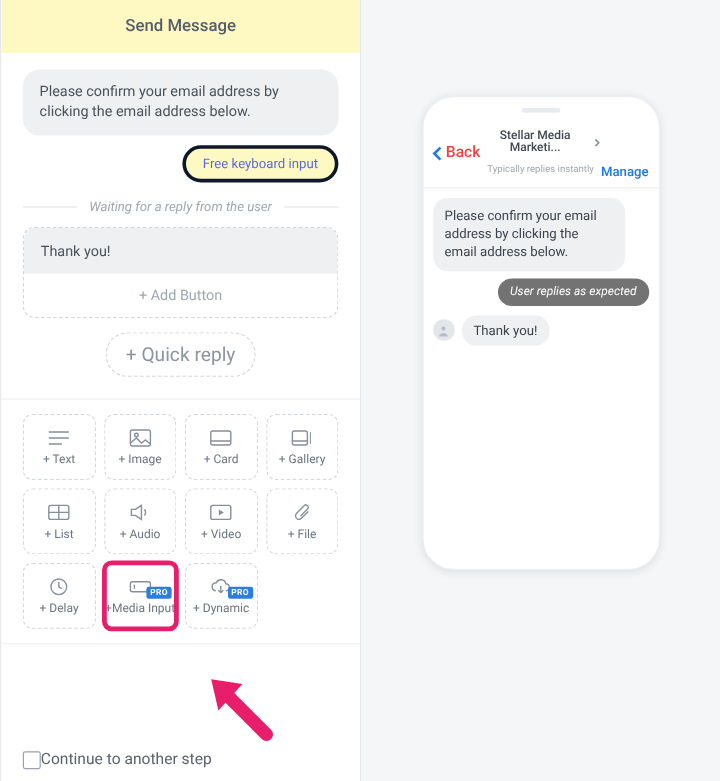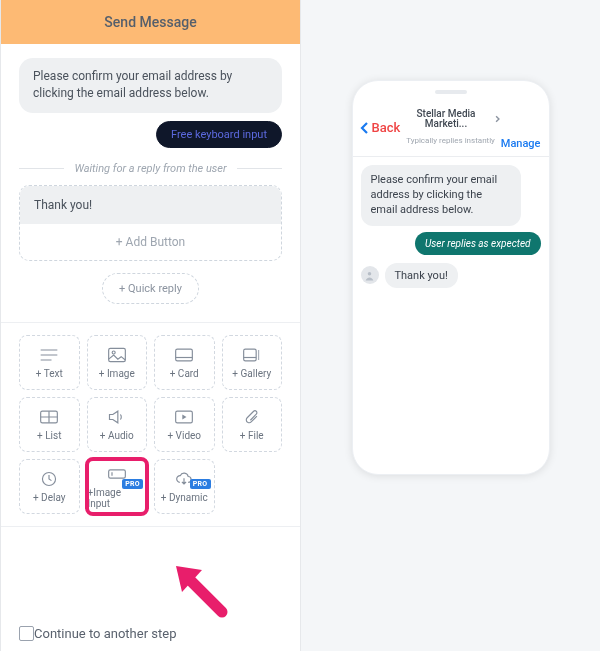--- a/index.html
+++ b/index.html
@@ -15,21 +15,21 @@
   .left-panel {
     width: 301px;
     background: #ffffff;
     border-right: 1px solid #e6e8eb;
     border-left: 1px solid #e6e8eb;
     display: flex;
     flex-direction: column;
     overflow: hidden;
   }
   .panel-header {
-    background: #fdba74;
+    background: #fef9c3;
     color: #555f6b;
     text-align: center;
     font-size: 14px;
     padding: 14px 0;
     font-weight: 500;
   }
   .panel-body {
     padding: 14px 18px 4px 18px;
     flex: 1;
     overflow-y: auto;
@@ -40,26 +40,26 @@
     padding: 10px 14px;
     font-size: 12px;
     color: #4a525c;
     line-height: 1.45;
     display: inline-block;
     max-width: 100%;
   }
   .pill-row { text-align: right; margin-top: 8px; }
   .pill {
     display: inline-block;
-    border: 1px solid #0f172a;
+    border: 3px solid #0f172a;
     color: #5b69de;
     border-radius: 18px;
     padding: 6px 14px;
     font-size: 11px;
-    background: #0f172a;
+    background: #fef9c3;
   }
   .sep-line {
     display: flex;
     align-items: center;
     margin: 14px 0 10px 0;
     color: #9ea6b0;
     font-size: 11px;
     font-style: italic;
   }
   .sep-line::before, .sep-line::after {
@@ -86,21 +86,21 @@
     font-size: 12px;
     padding: 11px 0;
   }
   .quick-reply-wrap { text-align: center; margin: 12px 0 18px 0; }
   .quick-reply {
     display: inline-block;
     border: 1px dashed #cfd6de;
     border-radius: 18px;
     padding: 8px 16px;
     color: #8c94a0;
-    font-size: 11px;
+    font-size: 16px;
   }
   .block-group { border-top: 1px solid #edeff2; border-bottom: 1px solid #edeff2; margin: 0 -18px; padding: 12px 18px; }
   .block-grid {
     display: grid;
     grid-template-columns: repeat(4, 1fr);
     gap: 7px;
   }
   .block-item {
     border: 1px dashed #d2d8e0;
     border-radius: 8px;
@@ -202,21 +202,21 @@
   }
   .phone-title .t1 svg { width:8px; height:8px; stroke:#8c94a0; fill:none; stroke-width:2; }
   .phone-title .t2 { font-size: 8px; color:#a0a7b0; }
   .phone-manage { color:#1a7af0; font-size: 11px; font-weight:500;margin-top:32px; }
   .phone-body { flex:1; padding: 8px; font-size: 11px; }
   .chat-left {
     background:#eef0f2; border-radius:12px; padding:8px 10px; color:#3c434d;
     max-width: 160px; line-height:1.35; margin-bottom:6px;
   }
   .chat-right {
-    background:#0f766e; color:#fff; border-radius:12px; padding:6px 10px;
+    background:#737373; color:#fff; border-radius:12px; padding:6px 10px;
     font-style: italic; float:right; font-size:10px; margin-bottom:6px;
   }
   .clear { clear:both; }
   .chat-left2 {
     display:flex; align-items:center; gap:6px; margin-top:2px;
   }
   .avatar {
     width:18px; height:18px; border-radius:50%; background:#e3e6ea;
     display:flex; align-items:center; justify-content:center;
   }
@@ -356,21 +356,21 @@
         </div>
 
         <div class="block-item highlight">
           <span class="pro-badge">PRO</span>
           <span class="icon">
             <svg viewBox="0 0 24 20">
                   <rect x="2" y="5" width="20" height="10" rx="2"></rect>
                   <path d="M6 8v4"></path>
                 </svg>
           </span>
-          <span class="lbl">+Image Input</span>
+          <span class="lbl">+Media Input</span>
         </div>
 
         <div class="block-item">
           <span class="pro-badge">PRO</span>
           <span class="icon">
             <svg viewBox="0 0 24 20">
                   <path d="M7 14a4 4 0 0 1 .5-8A5 5 0 0 1 17 7a3.5 3.5 0 0 1 0 7"></path>
                   <path d="M12 9v7m0 0l-2.5-2.5M12 16l2.5-2.5"></path>
                 </svg>
           </span>

